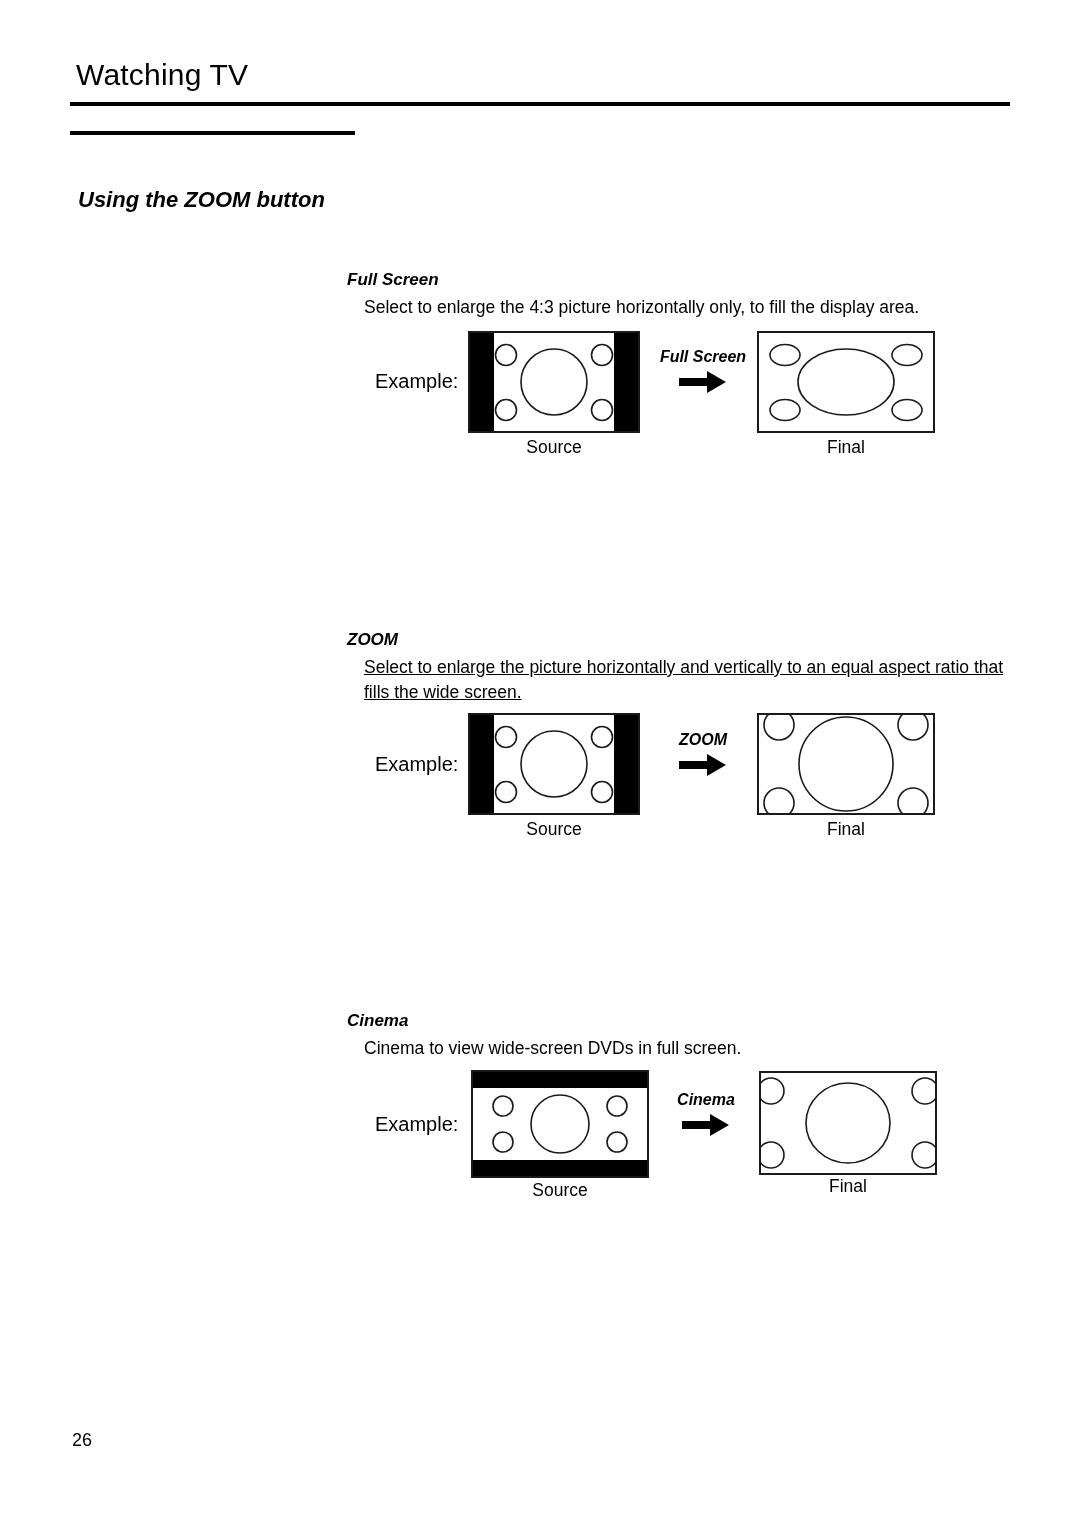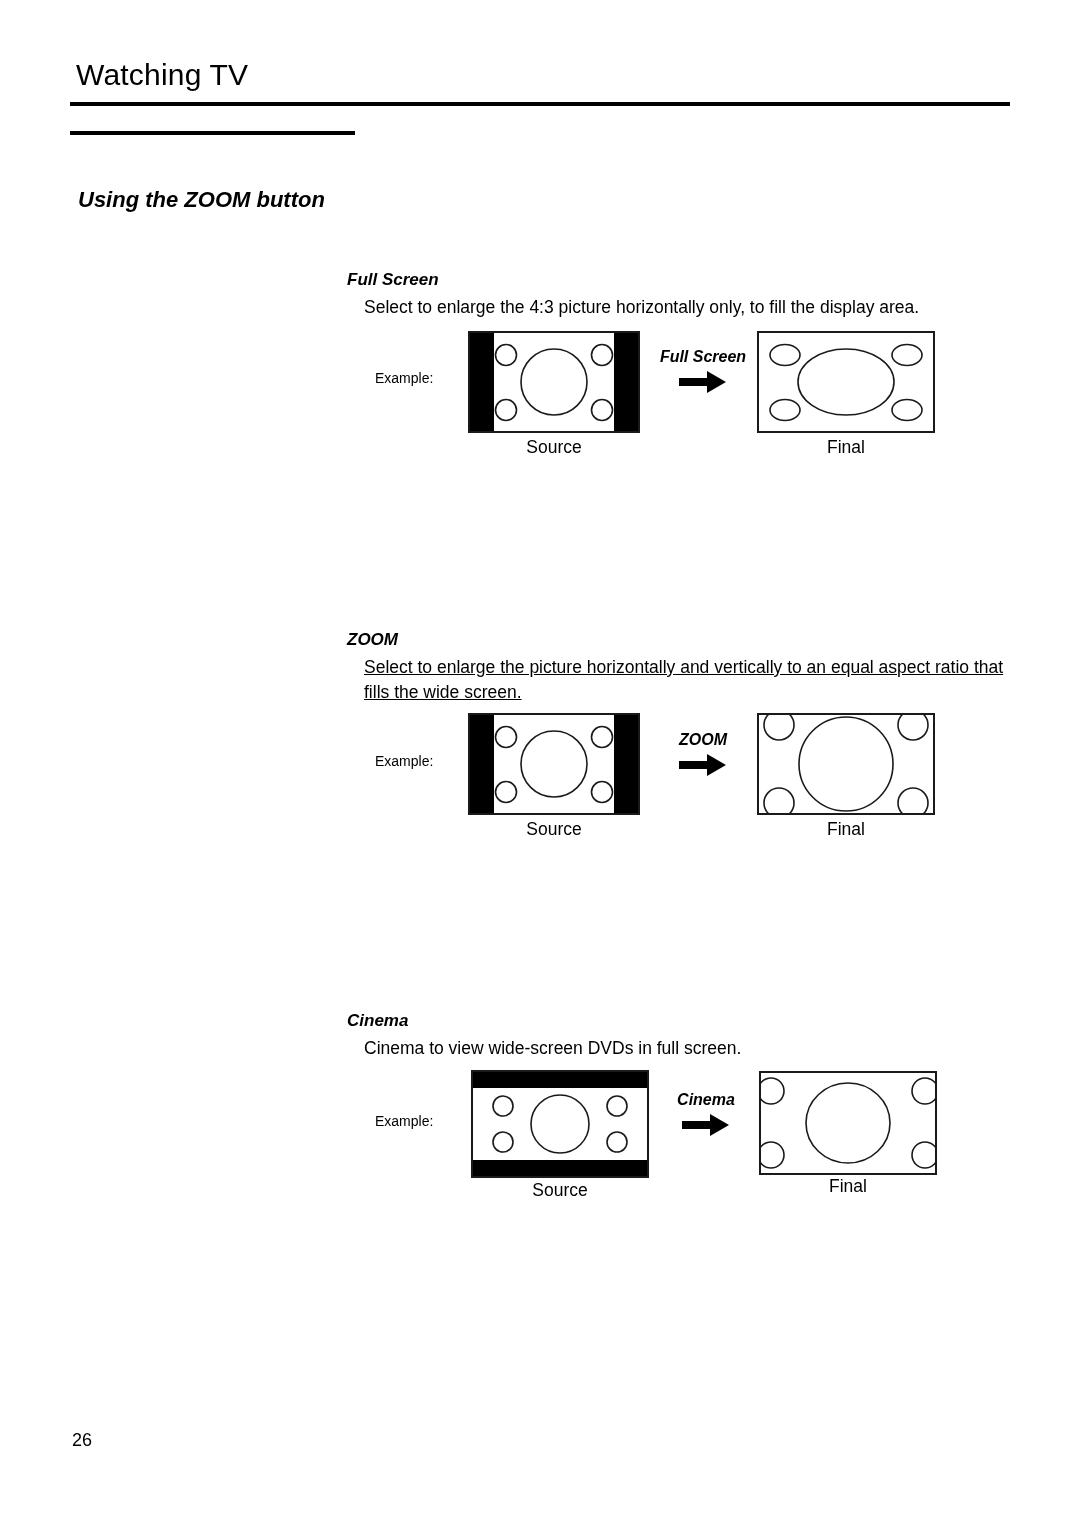--- a/index.html
+++ b/index.html
@@ -76,21 +76,21 @@
   .mode-desc {
     position: absolute;
     left: 340px;
     width: 660px;
     font-size: 17.5px;
     line-height: 25px;
     margin-left: 24px;
   }
   .example-label {
     position: absolute;
-    font-size: 14px;
+    font-size: 20px;
     white-space: nowrap;
   }
   .caption {
     position: absolute;
     font-size: 17.5px;
     white-space: nowrap;
     text-align: center;
   }
   .arrow-group {
     position: absolute;

